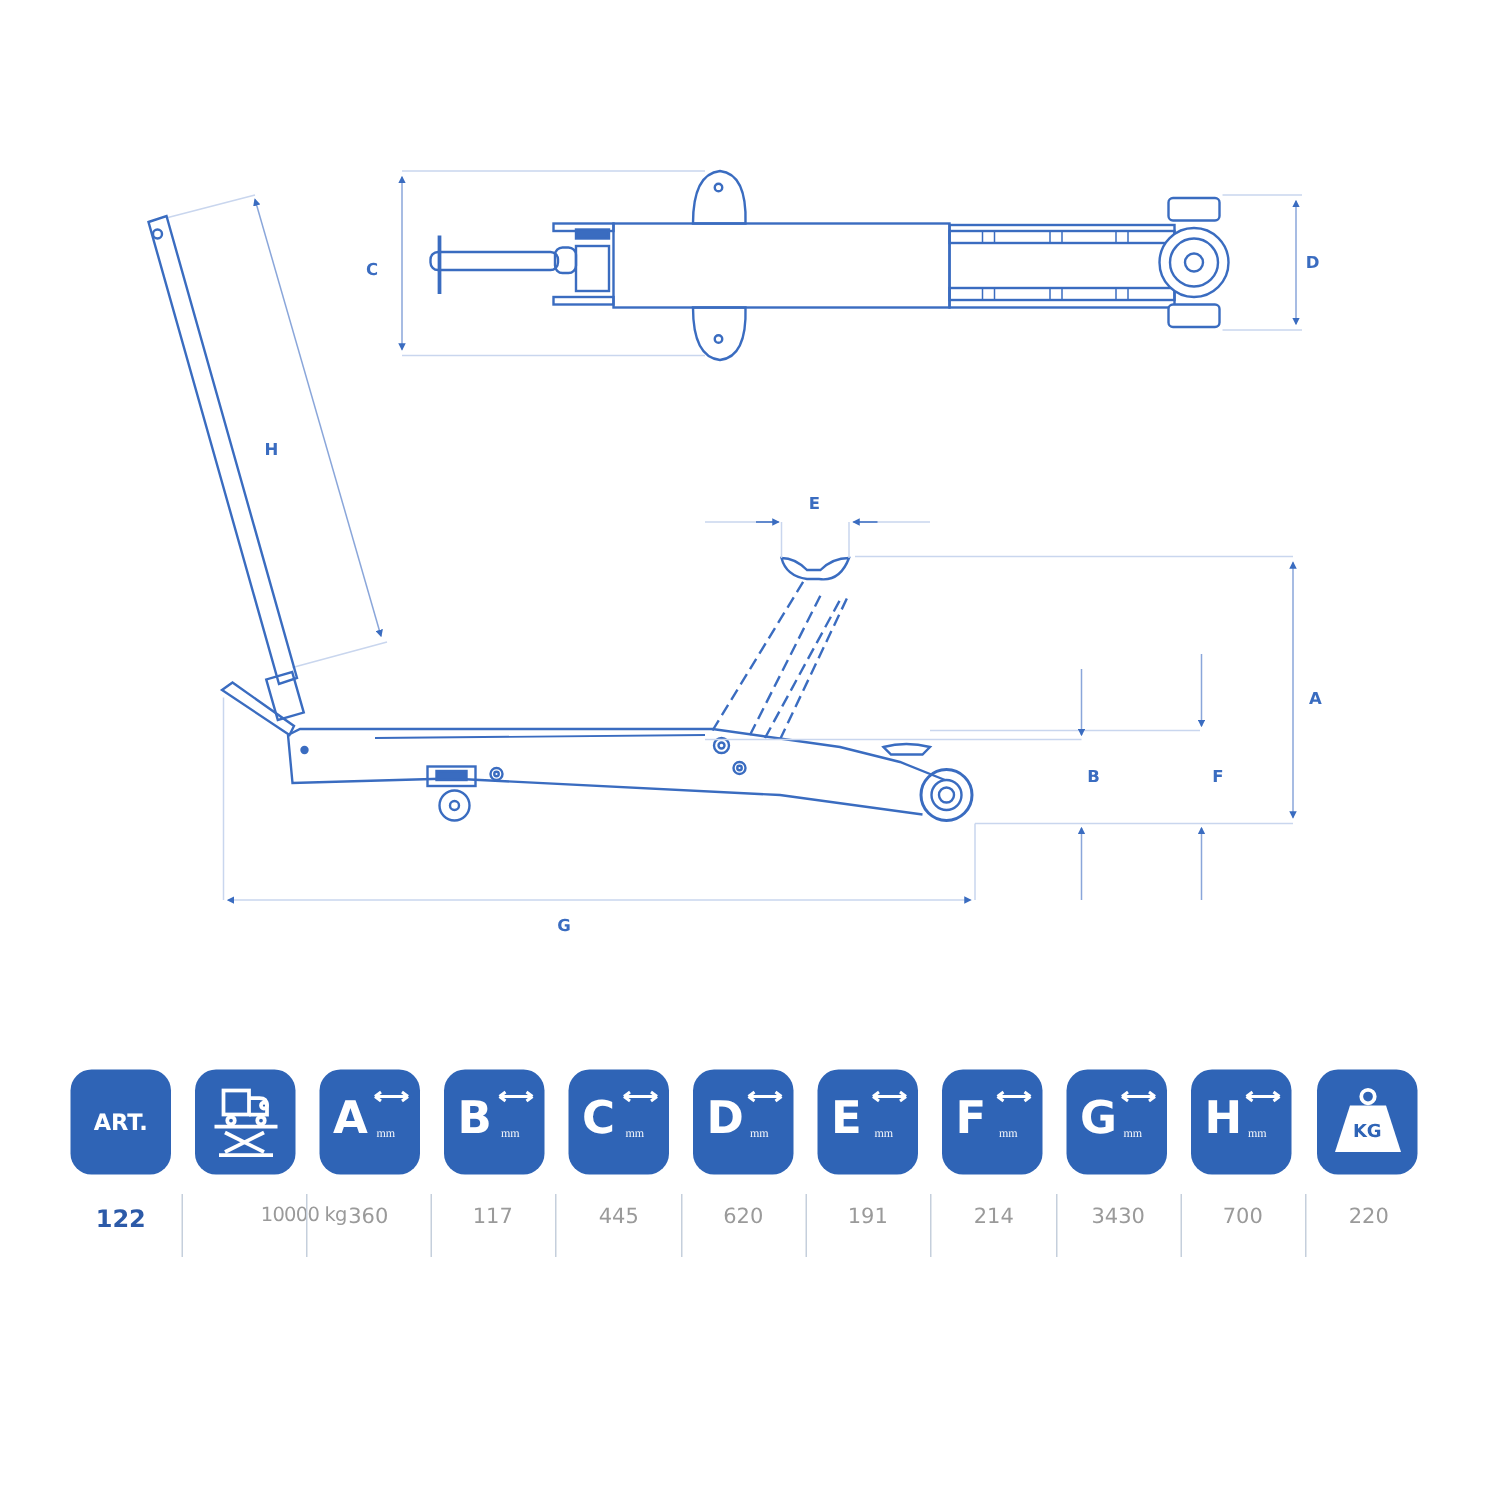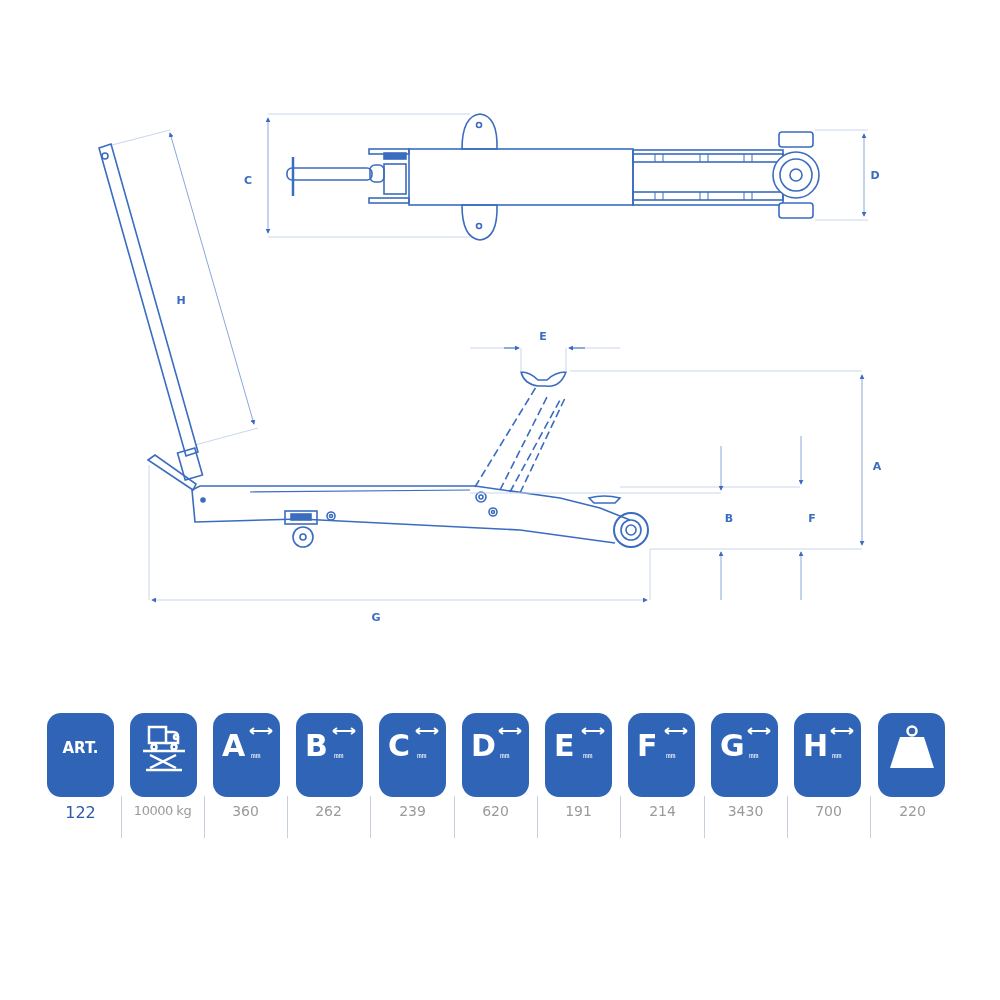--- a/index.html
+++ b/index.html
@@ -1,28 +1,28 @@
 <!DOCTYPE html>
 <html><head>
 <meta charset="utf-8">
 <style>
   html,body{margin:0;padding:0;background:#ffffff;}
   body{width:1000px;height:1000px;position:relative;overflow:hidden;font-family:"Liberation Sans",sans-serif;}
   #drawing{position:absolute;left:0;top:0;width:1000px;height:680px;}
   .lbl{position:absolute;font-family:"DejaVu Sans",sans-serif;font-weight:bold;font-size:11px;color:#3a6cc0;transform:translate(-50%,-50%);}
   #spec-row{position:absolute;left:0;top:0;width:1000px;height:1000px;pointer-events:none;}
-  .tile{position:absolute;top:713px;width:67px;height:84px;background:#2f64b6;border-radius:14px;color:#fff;pointer-events:auto;}
+  .tile{position:absolute;top:713px;width:67px;height:70px;background:#2f64b6;border-radius:14px;color:#fff;pointer-events:auto;}
   .tile .big{position:absolute;left:9px;top:16px;font-family:"DejaVu Sans",sans-serif;font-weight:bold;font-size:30px;line-height:34px;}
-  .tile .mm{position:absolute;left:38px;top:38px;font-family:Liberation Mono, monospace;font-size:8px;opacity:.95;}
+  .tile .mm{position:absolute;left:38px;top:38px;font-family:Liberation Serif, serif;font-size:8px;opacity:.95;}
   .tile .arrow{position:absolute;left:35px;top:13px;width:26px;height:10px;}
   .tile .art{position:absolute;left:0;right:0;top:26px;text-align:center;font-family:"DejaVu Sans",sans-serif;font-weight:bold;font-size:15px;}
   .tile svg.ico{position:absolute;left:0;top:0;}
   .val{position:absolute;top:803px;width:83px;text-align:center;font-family:"DejaVu Sans",sans-serif;font-size:14px;color:#9a9a9a;}
-  .val.art{color:#2c5aa8;font-weight:normal;font-size:16px;}
-  .val.cap{font-size:13px;letter-spacing:-0.5px;}
+  .val.art{color:#2c5aa8;font-weight:bold;font-size:16px;}
+  .val.cap{font-size:13px;letter-spacing:-0.5px;padding-left:40px;}
   .sep{position:absolute;top:796px;width:1px;height:42px;background:#c5cfdc;}
 </style>
 </head>
 <body>
 
 <div id="drawing">
 <svg width="1000" height="680" viewBox="0 0 1000 680">
   <defs>
     <marker id="ar" viewBox="0 0 6 6" refX="5" refY="3" markerWidth="5" markerHeight="5" orient="auto-start-reverse">
       <path d="M0,0 L6,3 L0,6 z" fill="#3a6cc0"></path>
@@ -252,32 +252,32 @@
         <path d="M2,5 H24 M2,5 L6,2 M2,5 L6,8 M24,5 L20,2 M24,5 L20,8" stroke="#fff" stroke-width="2" fill="none"></path>
       </svg>
     <span class="mm">mm</span>
   </div>
 
   <div class="tile" style="left:878px">
     <svg class="ico" width="67" height="68">
       <circle cx="34" cy="18" r="4.5" fill="none" stroke="#fff" stroke-width="2.5"></circle>
       <path d="M22,24 L46,24 L56,55 L12,55 Z" fill="#fff"></path>
     </svg>
-    <span style="position:absolute;left:0;right:0;top:34px;text-align:center;font-family:'DejaVu Sans',sans-serif;font-weight:bold;font-size:12px;color:#2f64b6;margin-top:36px;">KG</span>
+    <span style="position:absolute;left:0;right:0;top:34px;text-align:center;font-family:'DejaVu Sans',sans-serif;font-weight:bold;font-size:12px;color:#2f64b6;">KG</span>
   </div>
 
   <span class="val art" style="left:39px">122</span>
   <span class="sep" style="left:121px"></span>
   <span class="val cap" style="left:121px">10000 kg</span>
   <span class="sep" style="left:204px"></span>
   <span class="val" style="left:204px">360</span>
   <span class="sep" style="left:287px"></span>
-  <span class="val" style="left:287px">262</span>
+  <span class="val" style="left:287px">117</span>
   <span class="sep" style="left:370px"></span>
-  <span class="val" style="left:371px">239</span>
+  <span class="val" style="left:371px">445</span>
   <span class="sep" style="left:454px"></span>
   <span class="val" style="left:454px">620</span>
   <span class="sep" style="left:537px"></span>
   <span class="val" style="left:537px">191</span>
   <span class="sep" style="left:620px"></span>
   <span class="val" style="left:621px">214</span>
   <span class="sep" style="left:704px"></span>
   <span class="val" style="left:704px">3430</span>
   <span class="sep" style="left:787px"></span>
   <span class="val" style="left:787px">700</span>

